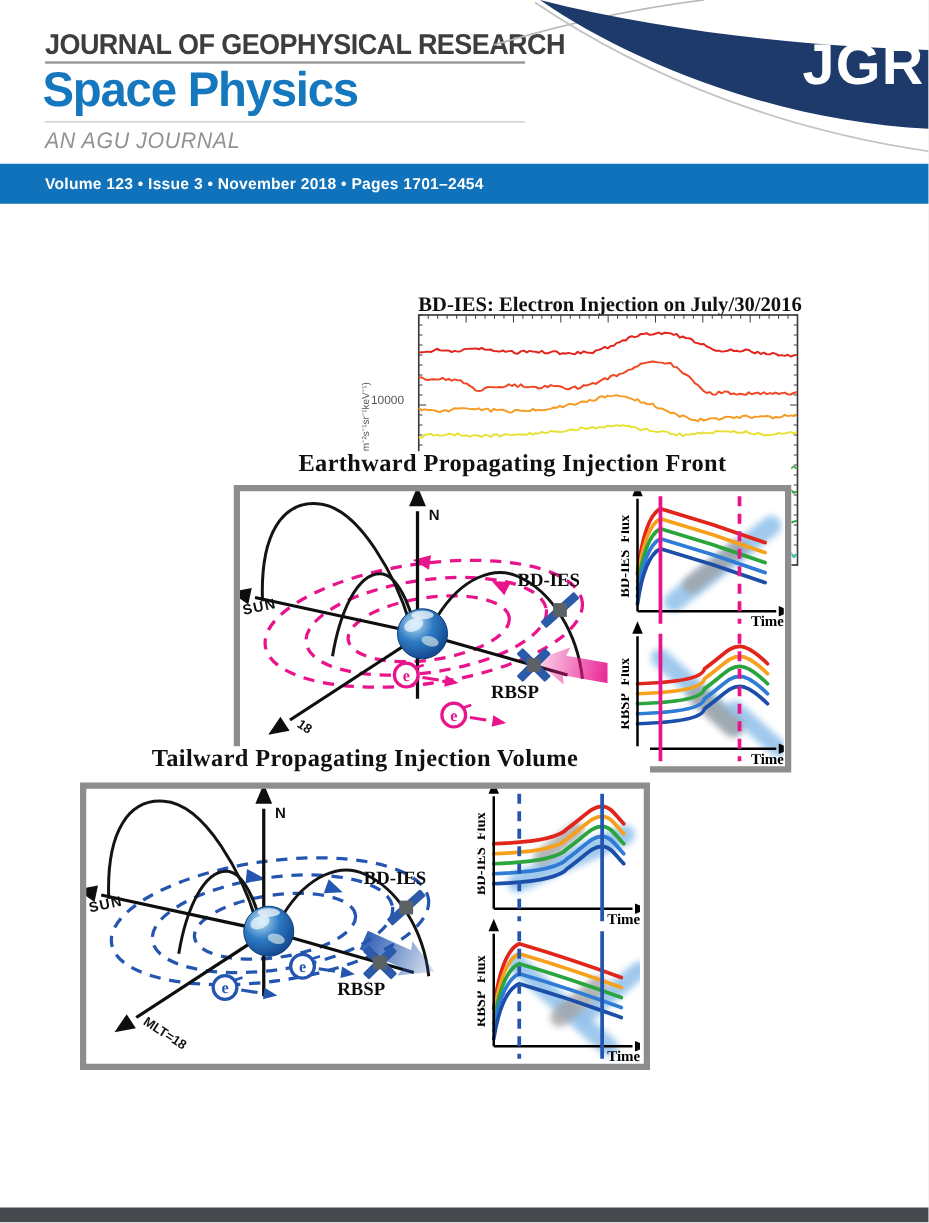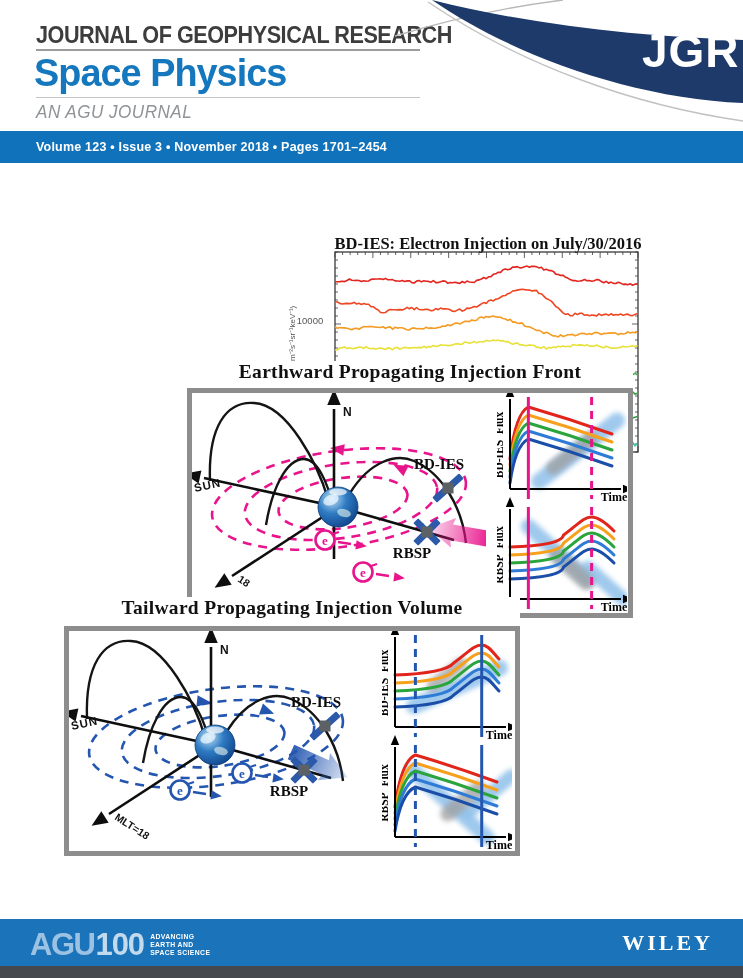--- a/index.html
+++ b/index.html
@@ -418,26 +418,14 @@
           <line x1="13" y1="206" x2="124" y2="206" stroke="#000" stroke-width="2"></line>
           <polygon points="0,-4.2 10,0 0,4.2" fill="#000" transform="translate(126,206) rotate(0)"></polygon>
           <line x1="33.400000000000006" y1="114" x2="33.400000000000006" y2="216" stroke="#2456b0" stroke-width="3" stroke-dasharray="8 6"></line>
           <line x1="99.7" y1="114" x2="99.7" y2="216" stroke="#2456b0" stroke-width="3"></line>
           <text x="6" y="162" text-anchor="middle" font-size="11.5" font-weight="bold" fill="#000" font-family="Liberation Serif,serif" transform="rotate(-90 6 162)">RBSP&nbsp;&nbsp;Flux</text>
           <text x="117" y="218" text-anchor="middle" font-size="12" font-weight="bold" fill="#000" font-family="Liberation Serif,serif">Time</text>
         </svg>
     </div>
   </div>
 
-  <div id="footer-bar" style="background: rgb(27, 115, 185);">
-    <div id="agu-logo">
-      <span id="agu-word">AGU</span>
-        <span id="agu-num">100</span>
-      <span id="agu-tag">
-        <span>ADVANCING</span><br>
-        <span>EARTH AND</span><br>
-        <span>SPACE SCIENCE</span>
-      </span>
-    </div>
-    <div id="wiley">WILEY</div>
-  </div>
   <div id="bottom-strip"></div>
 </div>
 
 </body></html>

